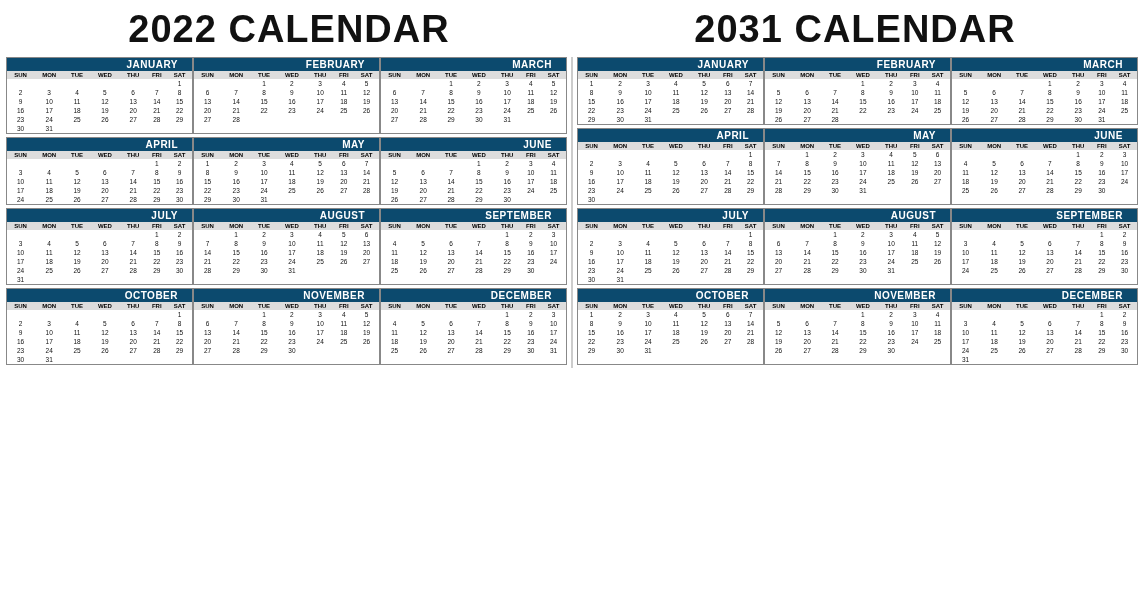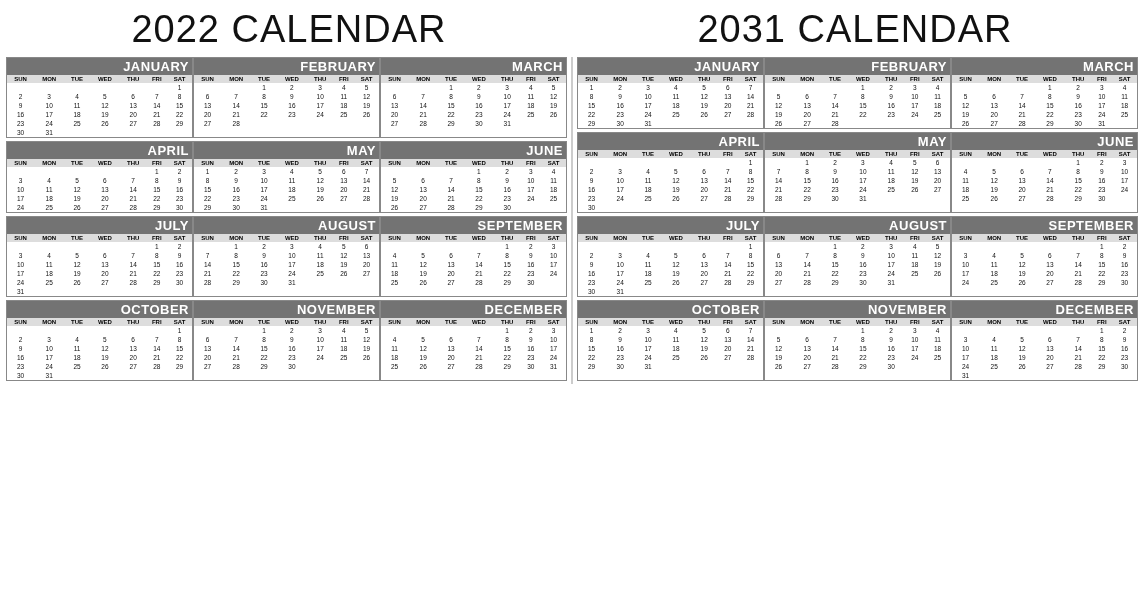--- a/index.html
+++ b/index.html
@@ -15,46 +15,46 @@
       padding: 8px 6px 4px 6px;
       background: #fff;
     }
     .titles-row {
       display: flex;
       justify-content: space-around;
       margin-bottom: 6px;
     }
     .cal-title {
       font-size: 38px;
-      font-weight: normal;
+      font-weight: bold;
       letter-spacing: 1px;
       color: #111;
     }
     .both-years {
       display: flex;
       gap: 4px;
     }
     .year-block {
       flex: 1;
     }
     .quarter-row {
       display: flex;
       margin-bottom: 3px;
     }
     .month-block {
       flex: 1;
       border: 1px solid #888;
     }
     .month-header {
-      background: #737373;
+      background: #0c4a6e;
       color: #fff;
       text-align: right;
-      font-size: 13px;
+      font-size: 10px;
       font-weight: bold;
-      padding: 1px 3px;
+      padding: 1px 14px;
       letter-spacing: 0.5px;
     }
     .cal-table {
       width: 100%;
       border-collapse: collapse;
       font-size: 6.5px;
     }
     .cal-table thead tr th {
       background: #ddd;
       text-align: center;

